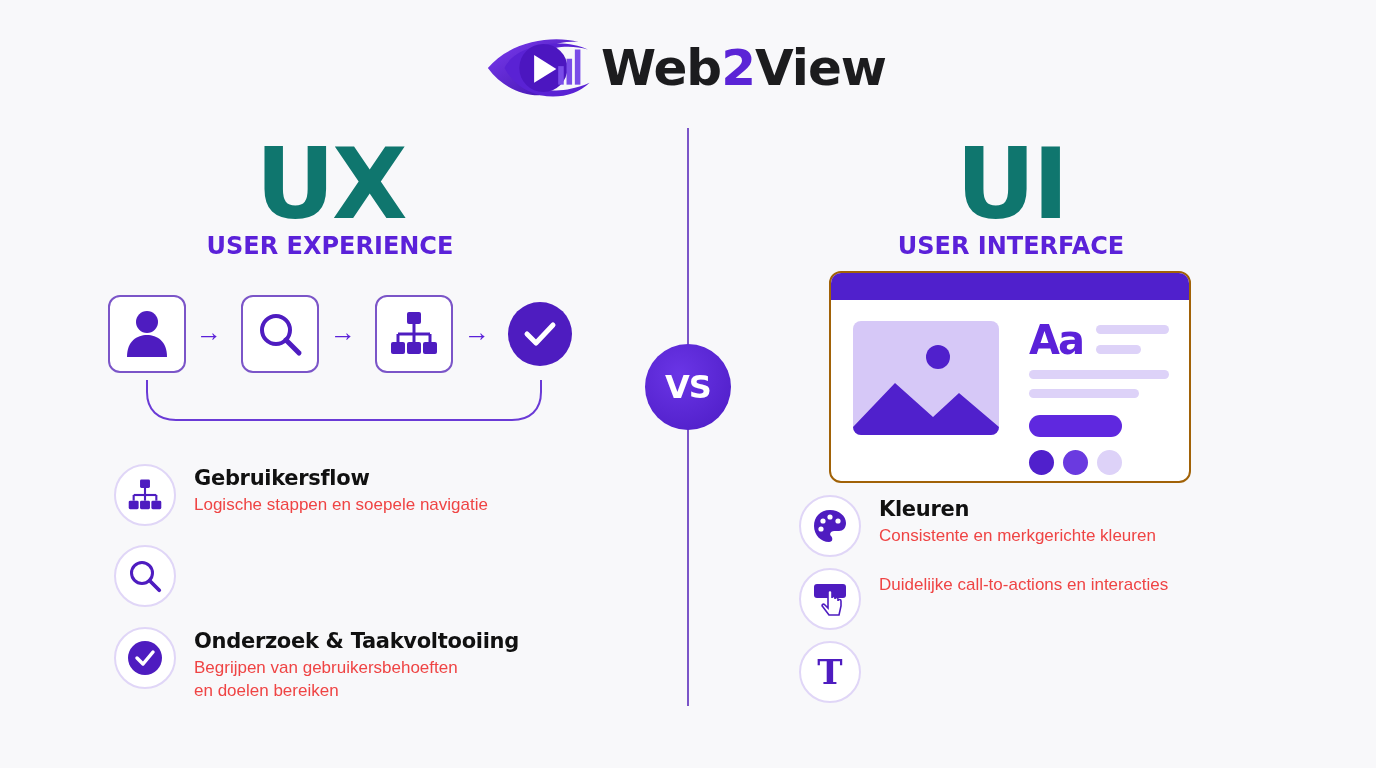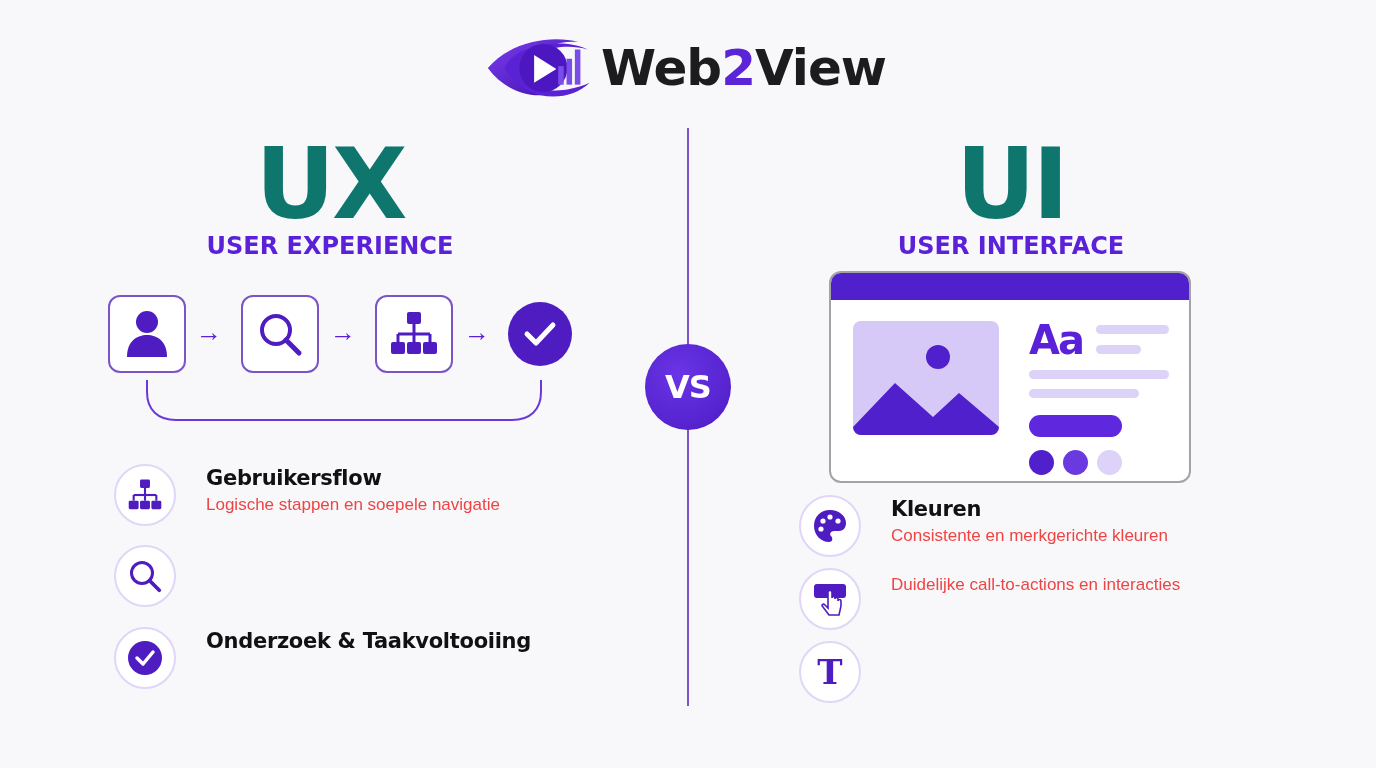--- a/index.html
+++ b/index.html
@@ -45,32 +45,32 @@
     display: flex; align-items: center; justify-content: center;
   }
   .flow-arrow { color: #5b21d9; font-size: 26px; line-height: 1; }
   .flow-check {
     width: 64px; height: 64px; border-radius: 50%; background: #4e1cc0;
     display: flex; align-items: center; justify-content: center;
   }
   .flow-curve { left: 146px; top: 380px; width: 396px; height: 42px; }
 
   
-  .feat { display: flex; align-items: flex-start; gap: 12px; }
+  .feat { display: flex; align-items: flex-start; }
   .feat-icon {
     width: 62px; height: 62px; border-radius: 50%; border: 2px solid #e0d6f7; background: #fff;
     display: flex; align-items: center; justify-content: center; flex-shrink: 0;
   }
   .feat-text { margin-left: 18px; padding-top: 2px; }
   .feat-title { font-family: "DejaVu Sans", sans-serif; font-weight: bold; font-size: 21px; color: #111; letter-spacing: -0.3px; }
   .feat-desc { font-size: 17px; color: #ef4444; line-height: 23px; margin-top: 3px; }
 
   
   .mock {
-    left: 829px; top: 271px; width: 362px; height: 212px; border: 2px solid #a3a3a3; border-radius: 12px;
+    left: 829px; top: 271px; width: 362px; height: 212px; border: 2px solid #a16207; border-radius: 12px;
     background: #fff; overflow: hidden;
   }
   .mock-bar { height: 27px; background: #5020cc; }
   .mock-img { left: 22px; top: 48px; width: 146px; height: 114px; background: #d6c8f7; border-radius: 8px; overflow: hidden; }
   .mock-aa { left: 198px; top: 44px; font-family: "DejaVu Sans", sans-serif; font-weight: bold; font-size: 40px; color: #5b21d9; letter-spacing: -2px; }
   .pill { background: #ddd2f8; border-radius: 5px; height: 9px; }
   .mock-btn { left: 198px; top: 142px; width: 93px; height: 22px; border-radius: 11px; background: #5f28df; }
   .dot { width: 25px; height: 25px; border-radius: 50%; }
 </style>
 </head>
@@ -172,20 +172,24 @@
 
 <div class="abs feat" style="left:114px; top:627px;">
   <div class="feat-icon">
     <svg width="36" height="36" viewBox="0 0 36 36">
       <circle cx="18" cy="18" r="17" fill="#4e1cc0"></circle>
       <polyline points="10,18 16,24 26,12" fill="none" stroke="#fff" stroke-width="3.5" stroke-linecap="round" stroke-linejoin="round"></polyline>
     </svg>
   </div>
   <div class="feat-text">
     <div class="feat-title">Onderzoek &amp; Taakvoltooiing</div>
+    <div class="feat-desc">
+      <div>Begrijpen van gebruikersbehoeften</div>
+      <div>en doelen bereiken</div>
+    </div>
   </div>
 </div>
 
 <div class="abs mock">
   <div class="mock-bar"></div>
   <div class="abs mock-img">
     <svg width="146" height="114" viewBox="0 0 146 114">
       <circle cx="85" cy="36" r="12" fill="#5020cc"></circle>
       <path d="M0 106 L 42 62 L 80 96 L 106 72 L 146 106 L 146 114 L 0 114 Z" fill="#5020cc"></path>
     </svg>

